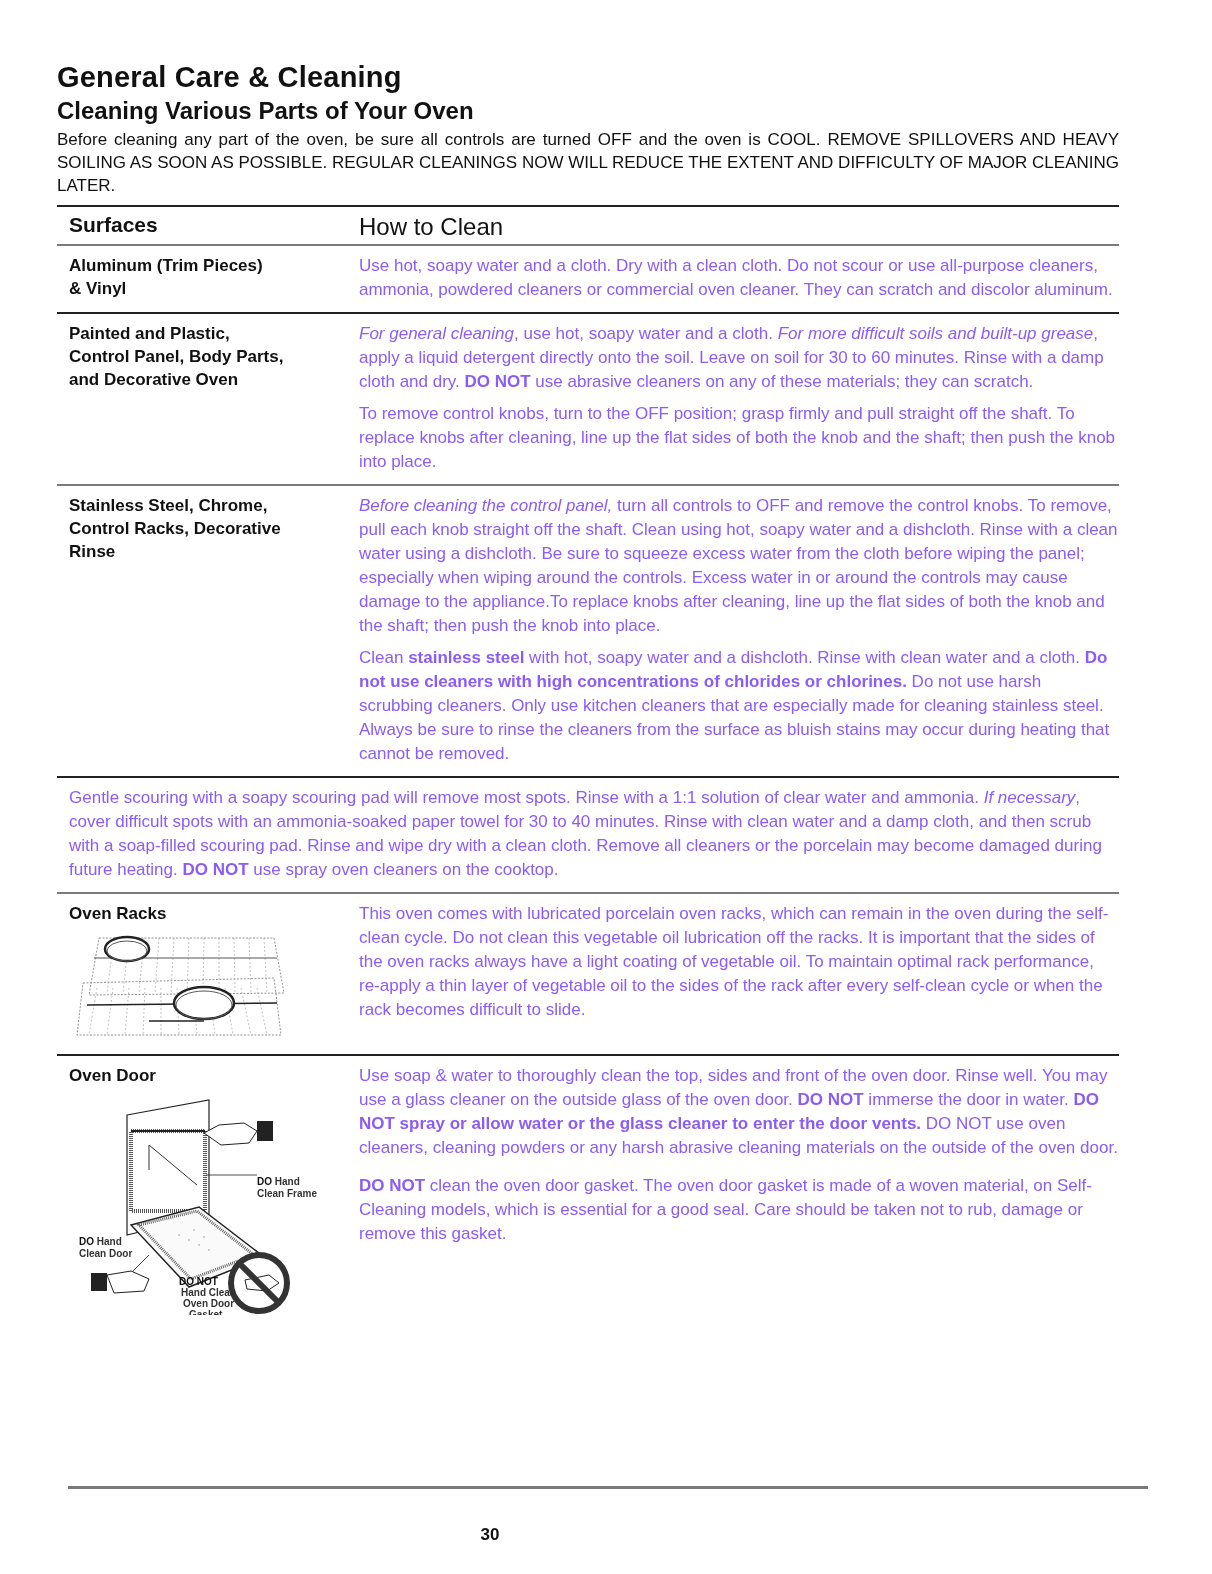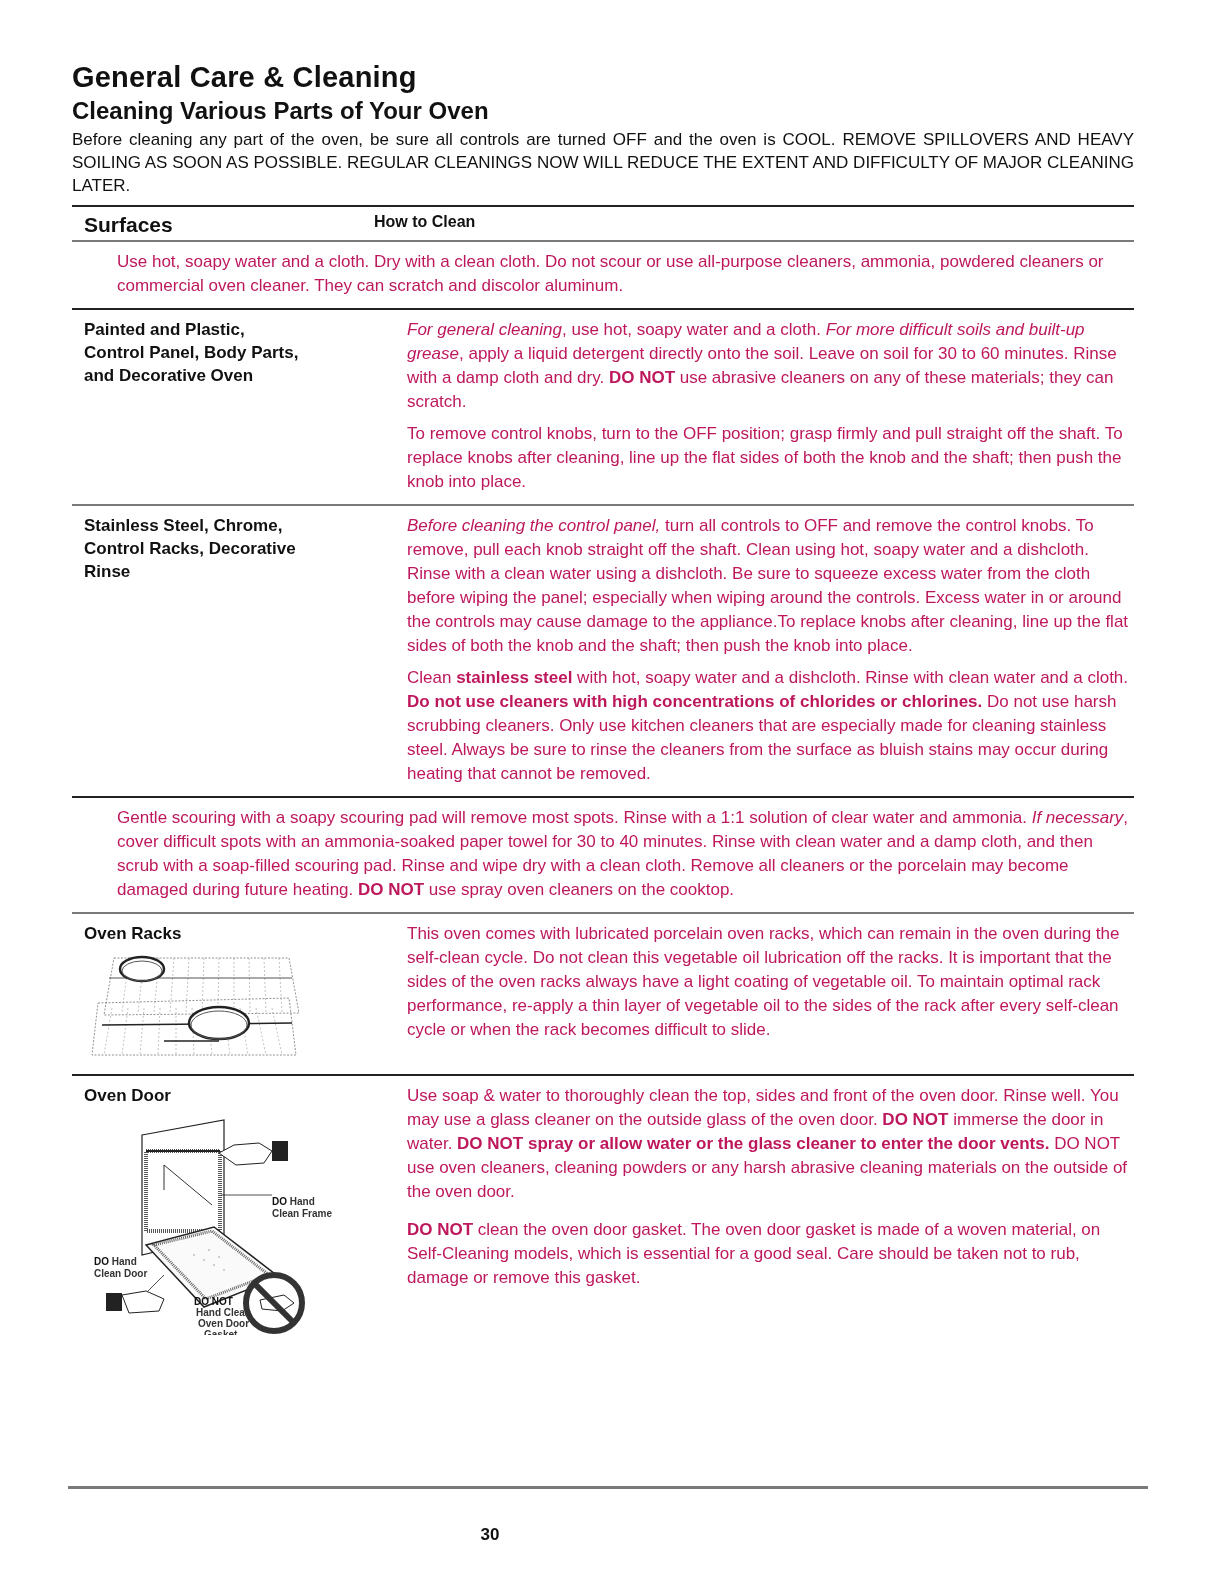--- a/index.html
+++ b/index.html
@@ -1,30 +1,30 @@
 <!DOCTYPE html>
 <html><head>
   <meta charset="utf-8">
   <style>
     html, body { margin: 0; padding: 0; background: #ffffff; }
     body { width: 1212px; height: 1574px; position: relative; overflow: hidden;
            font-family: "Liberation Sans", sans-serif; color: #111; }
-    .page { position: absolute; left: 72px; top: 60px; width: 1062px; }
+    .page { position: absolute; left: 57px; top: 60px; width: 1062px; }
     .title { font-size: 29px; font-weight: bold; margin: 0; line-height: 34px; letter-spacing: 0.2px; }
     .subtitle { font-size: 24px; font-weight: bold; margin: 2px 0 0 0; line-height: 30px; }
     .intro { font-size: 17px; line-height: 23px; margin: 2px 0 0 0; text-align: justify; }
     .rule-dark { border: 0; border-top: 2px solid #222; margin: 0; }
     .rule-gray { border: 0; border-top: 2px solid #7a7a7a; margin: 0; }
     .table { margin-top: 8px; }
     .thead { display: flex; padding: 6px 0 3px 12px; justify-content: space-between; }
     .thead .c1 { width: 290px; font-size: 21px; font-weight: bold; }
-    .thead .c2 { flex: 1; font-size: 16px; font-weight: bold; }
+    .thead .c2 { flex: 1; font-size: 24px; font-weight: normal; }
     .row { display: flex; padding: 8px 0 10px 12px; }
     .row .c1 { width: 290px; font-size: 17px; font-weight: bold; line-height: 23px; }
-    .row .c2 { flex: 1; font-size: 17px; line-height: 24px; color: #be185d; margin-left: 33px; }
+    .row .c2 { flex: 1; font-size: 17px; line-height: 24px; color: #8b5cf6; }
     .row .c2 p { margin: 0 0 8px 0; }
     .row .c2 p:last-child { margin-bottom: 0; }
     .row.door .c2 p { margin-bottom: 14px; }
     i { font-style: italic; }
     b { font-weight: bold; }
     .fig { margin-top: 8px; }
     .page-number { position: absolute; left: 0; width: 980px; top: 1525px; text-align: center;
                    font-size: 17px; font-weight: bold; }
     .bottom-rule { position: absolute; left: 68px; width: 1080px; top: 1486px; border-top: 3px solid #7a7a7a; }
     .fig-label { font-family: "Liberation Sans", sans-serif; font-size: 10px; fill: #333; }
@@ -40,20 +40,24 @@
 
   <div class="table">
     <hr class="rule-dark">
     <div class="thead">
       <div class="c1">Surfaces</div>
       <div class="c2">How to Clean</div>
     </div>
     <hr class="rule-gray">
     <div id="rows">
         <div class="row">
+          <div class="c1">
+            <div>Aluminum (Trim Pieces)</div>
+            <div>&amp; Vinyl</div>
+          </div>
           <div class="c2">
             <p><span>Use hot, soapy water and a cloth. Dry with a clean cloth. Do not scour or use all-purpose cleaners, ammonia, powdered cleaners or commercial oven cleaner. They can scratch and discolor aluminum.</span></p>
           </div>
         </div>
         <hr class="rule-dark">
         <div class="row">
           <div class="c1">
             <div>Painted and Plastic,</div>
             <div>Control Panel, Body Parts,</div>
             <div>and Decorative Oven</div>

